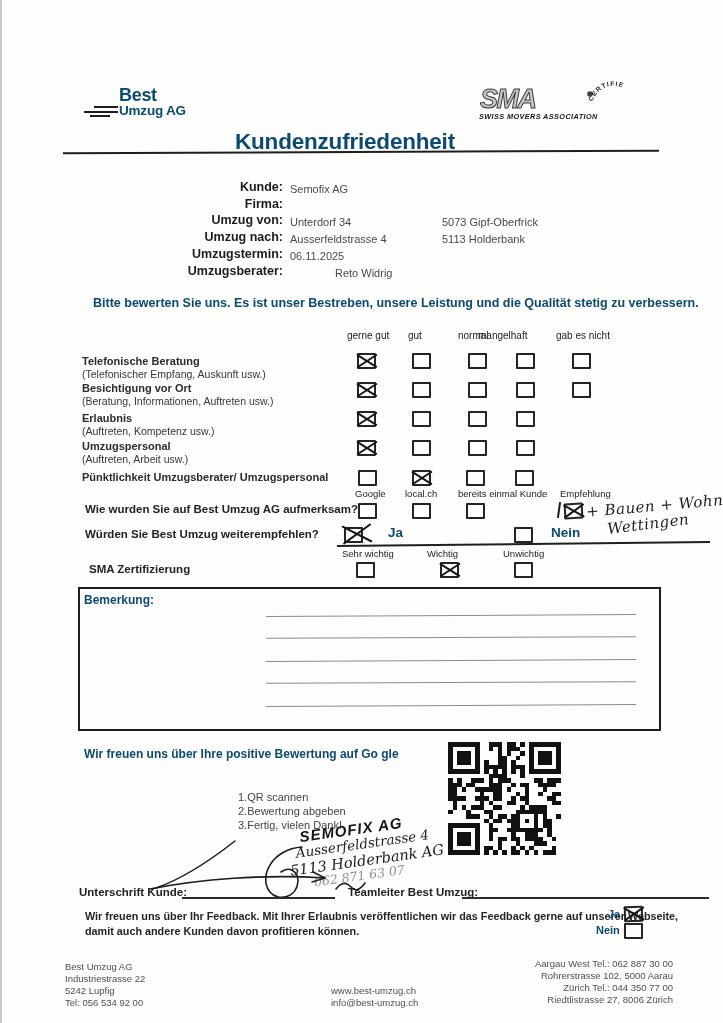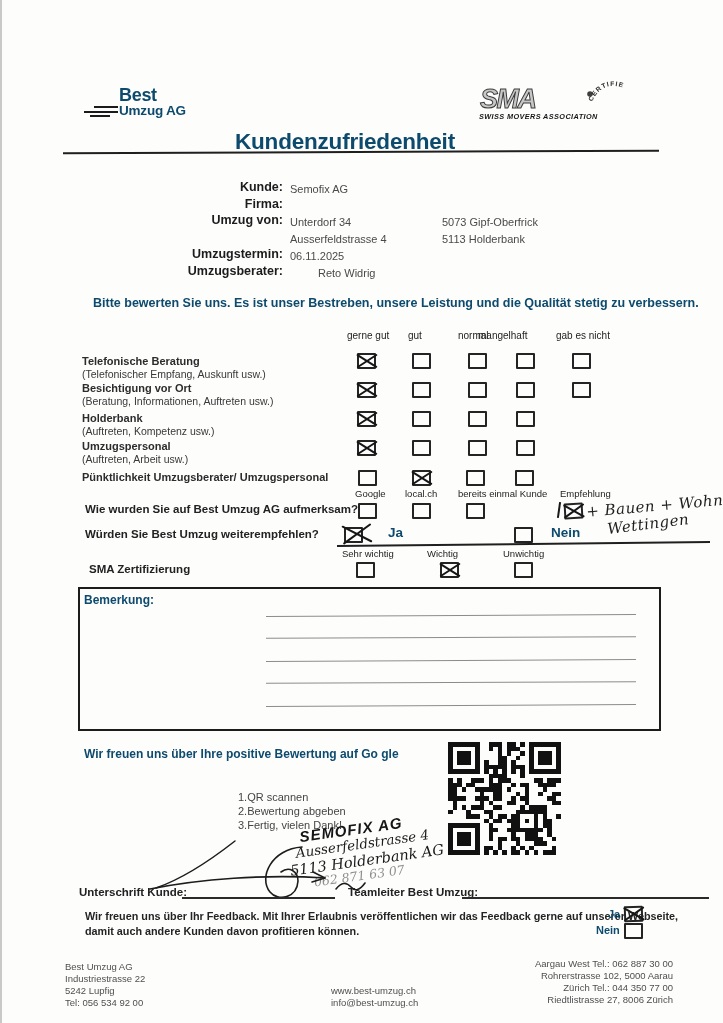--- a/index.html
+++ b/index.html
@@ -61,28 +61,29 @@
   <div class="abs fieldlabel" style="left:63px;top:180px;">Kunde:</div>
   <div class="abs fieldvalue" style="left:290px;top:183px;">Semofix AG</div>
 
   <div class="abs fieldlabel" style="left:63px;top:197px;">Firma:</div>
   <div class="abs fieldvalue" style="left:290px;top:200px;"></div>
 
   <div class="abs fieldlabel" style="left:63px;top:213px;">Umzug von:</div>
   <div class="abs fieldvalue" style="left:290px;top:216px;">Unterdorf 34</div>
   <div class="abs fieldvalue" style="left:442px;top:216px;">5073 Gipf-Oberfrick</div>
 
+  <div class="abs fieldlabel" style="left:63px;top:230px;">Umzug nach:</div>
   <div class="abs fieldvalue" style="left:290px;top:233px;">Ausserfeldstrasse 4</div>
   <div class="abs fieldvalue" style="left:442px;top:233px;">5113 Holderbank</div>
 
   <div class="abs fieldlabel" style="left:63px;top:247px;">Umzugstermin:</div>
   <div class="abs fieldvalue" style="left:290px;top:250px;">06.11.2025</div>
 
   <div class="abs fieldlabel" style="left:63px;top:264px;">Umzugsberater:</div>
-  <div class="abs fieldvalue" style="left:274px;top:267px;padding-left:44px;">Reto Widrig</div>
+  <div class="abs fieldvalue" style="left:291px;top:267px;padding-left:44px;">Reto Widrig</div>
 
   <div class="abs b ink" style="left:93px;top:296px;font-size:12.5px;">Bitte bewerten Sie uns. Es ist unser Bestreben, unsere Leistung und die Qualität stetig zu verbessern.</div>
 
   <div class="abs colhead" style="left:347px;top:330px;">gerne gut</div>
   <div class="abs colhead" style="left:408px;top:330px;text-align:center;">gut</div>
   <div class="abs colhead" style="left:458px;top:330px;">normal</div>
   <div class="abs colhead" style="left:478px;top:330px;">mangelhaft</div>
   <div class="abs colhead" style="left:556px;top:330px;">gab es nicht</div>
 
   <div class="abs rowtitle" style="left:82px;top:355px;">Telefonische Beratung</div>
@@ -94,21 +95,21 @@
   <div class="cb" style="left:572px;top:353px;"></div>
 
   <div class="abs rowtitle" style="left:82px;top:382px;">Besichtigung vor Ort</div>
   <div class="abs rowsub" style="left:82px;top:395px;">(Beratung, Informationen, Auftreten usw.)</div>
   <div class="cb x" style="left:357px;top:382px;"></div>
   <div class="cb" style="left:412px;top:382px;"></div>
   <div class="cb" style="left:468px;top:382px;"></div>
   <div class="cb" style="left:516px;top:382px;"></div>
   <div class="cb" style="left:572px;top:382px;"></div>
 
-  <div class="abs rowtitle" style="left:82px;top:412px;">Holderbank</div>
+  <div class="abs rowtitle" style="left:82px;top:412px;">Erlaubnis</div>
   <div class="abs rowsub" style="left:82px;top:425px;">(Auftreten, Kompetenz usw.)</div>
   <div class="cb x" style="left:357px;top:411px;"></div>
   <div class="cb" style="left:412px;top:411px;"></div>
   <div class="cb" style="left:468px;top:411px;"></div>
   <div class="cb" style="left:516px;top:411px;"></div>
 
   <div class="abs rowtitle" style="left:82px;top:440px;">Umzugspersonal</div>
   <div class="abs rowsub" style="left:82px;top:453px;">(Auftreten, Arbeit usw.)</div>
   <div class="cb x" style="left:357px;top:440px;"></div>
   <div class="cb" style="left:412px;top:440px;"></div>

